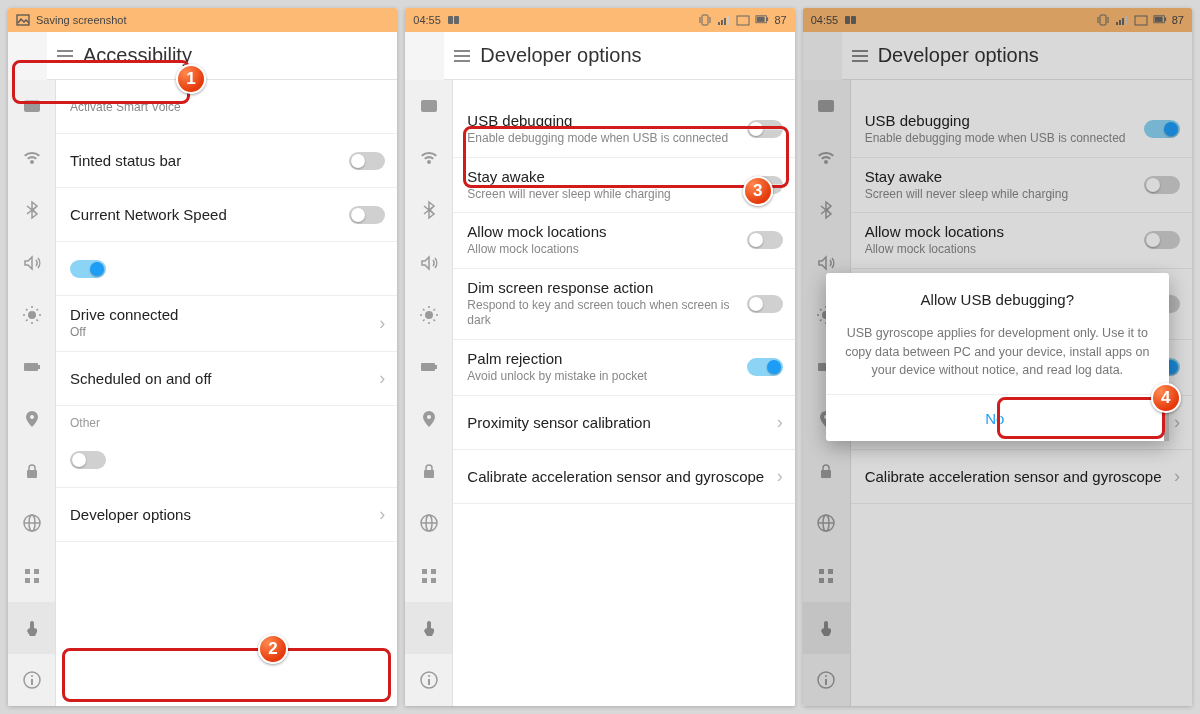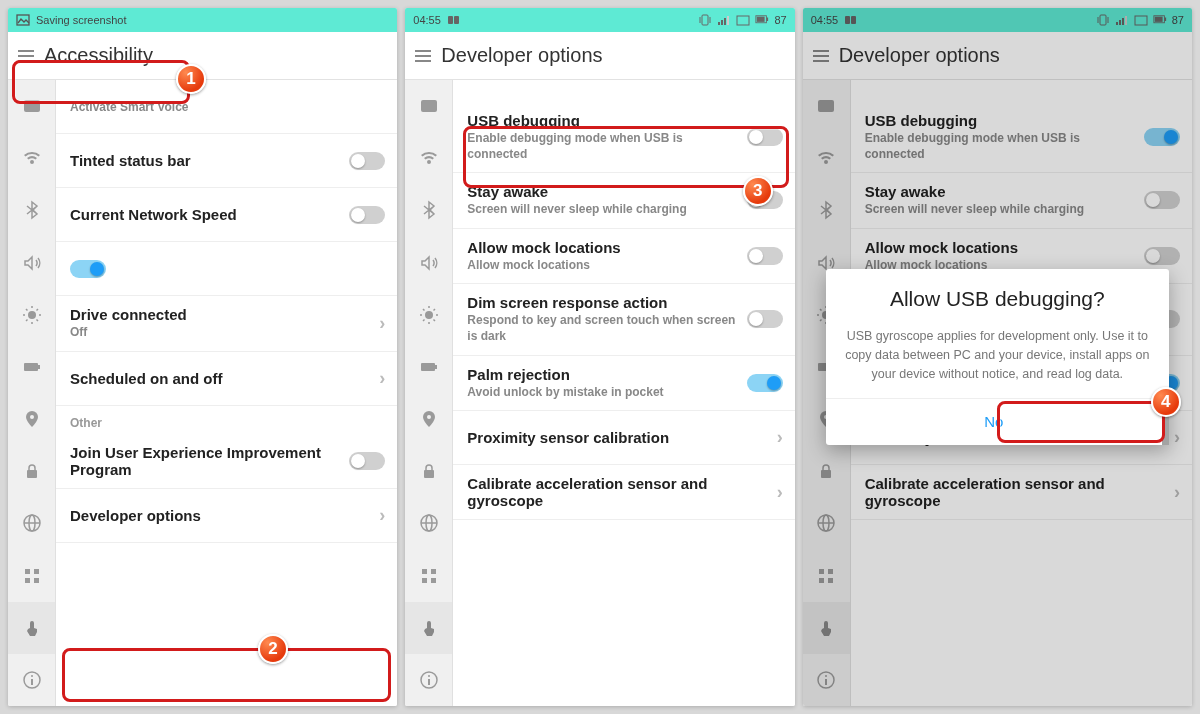--- a/index.html
+++ b/index.html
@@ -17,41 +17,42 @@
     background: #f5f5f5;
     border-radius: 2px;
     box-shadow: 0 1px 4px rgba(0,0,0,.2);
     position: relative;
     overflow: hidden;
     display: flex;
     flex-direction: column;
   }
   .status-bar {
     height: 24px;
-    background: #5eead4;
+    background: #fdba74;
     display: flex;
     align-items: center;
     padding: 0 8px;
     font-size: 11px;
     color: #444;
   }
   .status-left { display: flex; align-items: center; gap: 6px; flex:1; }
   .status-right { display: flex; align-items: flex-end; gap: 5px; }
   .status-ico { width: 14px; height: 12px; display:inline-block; }
   .save-ico svg, .status-ico svg { display:block; }
   .header {
     height: 48px;
     display:flex;
     align-items:center;
     padding: 0 10px;
     background:#fff;
     border-bottom:1px solid #e2e2e2;
     font-size:20px;
     color:#333;
     gap: 10px;
+    margin-left: 39px;
   }
   .hamburger span, .hamburger::before, .hamburger::after {
     display:block; content:""; width:16px; height:2px; background:#888; margin:3px 0;
   }
   .hamburger { width:16px; }
   .body {
     flex:1;
     display:flex;
     overflow:hidden;
   }
@@ -68,21 +69,20 @@
     align-items:center;
     justify-content:center;
     color:#9a9a9a;
   }
   .side-ico.active { background:#e6e6e6; color:#888; }
   .side-ico svg { width:20px; height:20px; fill:currentColor; }
   .content {
     flex:1;
     background:#fff;
     overflow-y:auto;
-    font-weight:bold;
   }
   .row {
     display:flex;
     align-items:center;
     padding: 10px 12px 10px 14px;
     border-bottom:1px solid #eee;
     min-height:54px;
     gap:8px;
   }
   .row .txt { flex:1; }
@@ -126,27 +126,27 @@
     z-index:3;
   }
   .dialog {
     width:88%;
     background:#fff;
     border-radius:3px;
     box-shadow:0 6px 20px rgba(0,0,0,.3);
     padding:18px 18px 0;
     position:relative;
   }
-  .dialog h3 { font-size:21px; font-weight:500; color:#222; text-align:center; margin-bottom:16px;}
+  .dialog h3 { font-size:15px; font-weight:500; color:#222; text-align:center; margin-bottom:16px;}
   .dialog p { font-size:12.5px; color:#777; line-height:1.5; text-align:center; margin-bottom:14px;}
   .dialog-btns { display:flex; border-top:1px solid #eee; margin:0 -18px; }
   .dialog-btns button {
     flex:1; border:none; background:none; height:46px; font-size:15px;
   }
-  .dialog-btns button:first-child { color:#333; border-right:7px solid #a3a3a3;}
+  .dialog-btns button:first-child { color:#333; border-right:5px solid #a3a3a3;}
   .dialog-btns button:last-child { color:#1e9df7; font-weight:500;}
 </style>
 </head>
 <body>
 
 <div class="phone">
   <div class="status-bar">
     <div class="status-left">
       <span class="save-ico">
         <svg width="14" height="12" viewBox="0 0 14 12">
@@ -275,23 +275,20 @@
         <span class="chev">›</span>
       </div>
       <div class="row">
         <div class="txt">
             <div class="title">Scheduled on and off</div>
           </div>
         <span class="chev">›</span>
       </div>
       <div class="section-label">Other</div>
       <div class="row">
-        <div class="txt">
-            <div class="title">Join User Experience Improvement Program</div>
-          </div>
         <div class="toggle"></div>
       </div>
       <div class="row">
         <div class="txt">
             <div class="title">Developer options</div>
           </div>
         <span class="chev">›</span>
       </div>
     </div>
   </div>

